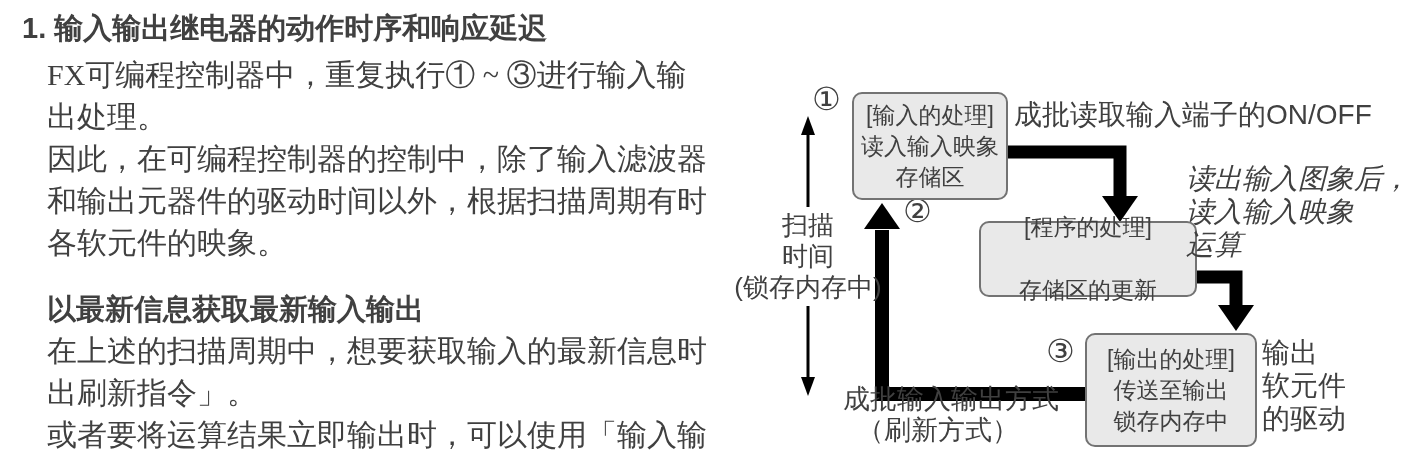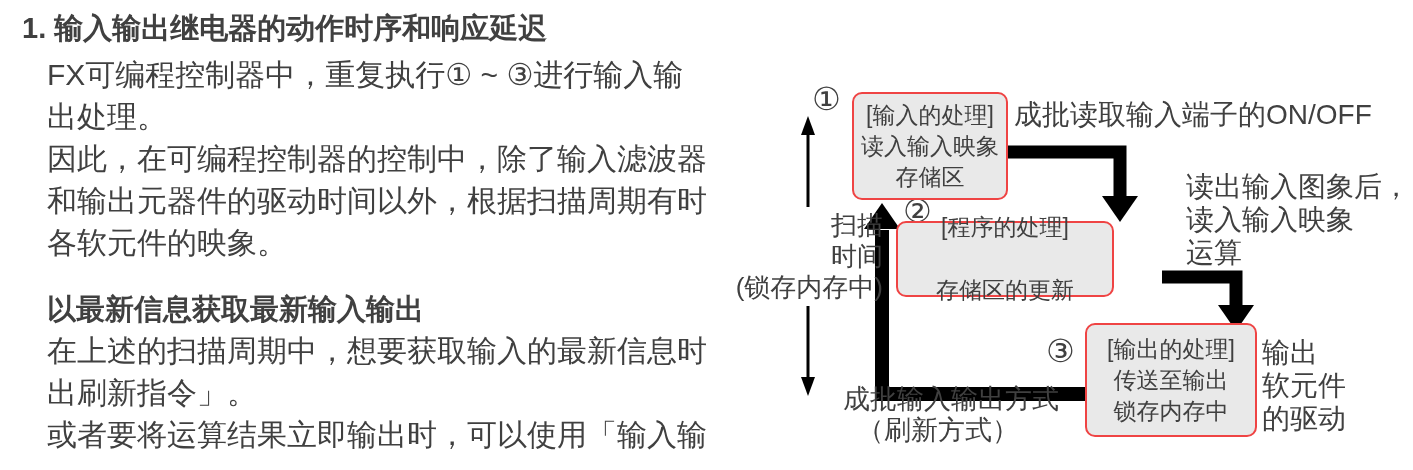--- a/index.html
+++ b/index.html
@@ -7,49 +7,49 @@
     position:relative;
     width:1413px;height:470px;
     background:#ffffff;
     font-family:"Liberation Sans","DejaVu Sans",sans-serif;
     color:#404040;
     overflow:hidden;
   }
   
   .left-col{position:absolute;left:22px;top:10px;width:740px;}
   .heading{font-size:29px;font-weight:bold;line-height:36px;margin-bottom:8px;}
-  .body{padding-left:25px;font-size:30px;line-height:42px;}
+  .body{padding-left:25px;font-size:30px;line-height:42px;font-family:Liberation Serif, serif;}
   .subheading{padding-left:25px;font-size:29px;font-weight:bold;line-height:42px;margin-top:24px;}
   
   .arrows{position:absolute;left:0;top:0;pointer-events:none;}
   .box{
     position:absolute;
     background:#e9e9e9;
-    border:2px solid #ef4444;
+    border:2px solid #737373;
     border-radius:10px;
     display:flex;flex-direction:column;justify-content:center;align-items:center;
     font-size:23px;line-height:31px;text-align:center;
     box-sizing:border-box;
   }
   .box1{left:852px;top:92px;width:156px;height:108px;}
-  .box2{left:896px;top:221px;width:218px;height:76px;gap:32px;}
-  .box3{left:1085px;top:323px;width:172px;height:114px;}
+  .box2{left:979px;top:221px;width:218px;height:76px;gap:32px;}
+  .box3{left:1085px;top:333px;width:172px;height:114px;}
   .num{position:absolute;font-size:32px;line-height:34px;}
   .num1{left:812px;top:82px;}
   .num2{left:903px;top:194px;}
   .num3{left:1046px;top:334px;}
   .note{position:absolute;font-size:28px;line-height:33px;white-space:nowrap;}
   .note1{left:1014px;top:98px;}
-  .note2{left:1186px;top:170px;}
+  .note2{left:1186px;top:162px;font-style:italic;}
   .note3{left:1262px;top:336px;}
   .note-bottom{left:843px;top:384px;line-height:31px;font-size:27px;}
   .note-bottom .l2{padding-left:14px;}
   .scan-label{
     position:absolute;left:733px;top:210px;width:150px;
-    text-align:right;font-size:26px;line-height:31px;white-space:nowrap;
+    text-align:center;font-size:26px;line-height:31px;white-space:nowrap;
   }
 </style>
 </head>
 <body>
 
 <div class="page">
 
   <div class="left-col">
     <div class="heading">1. 输入输出继电器的动作时序和响应延迟</div>
     <div class="body">

